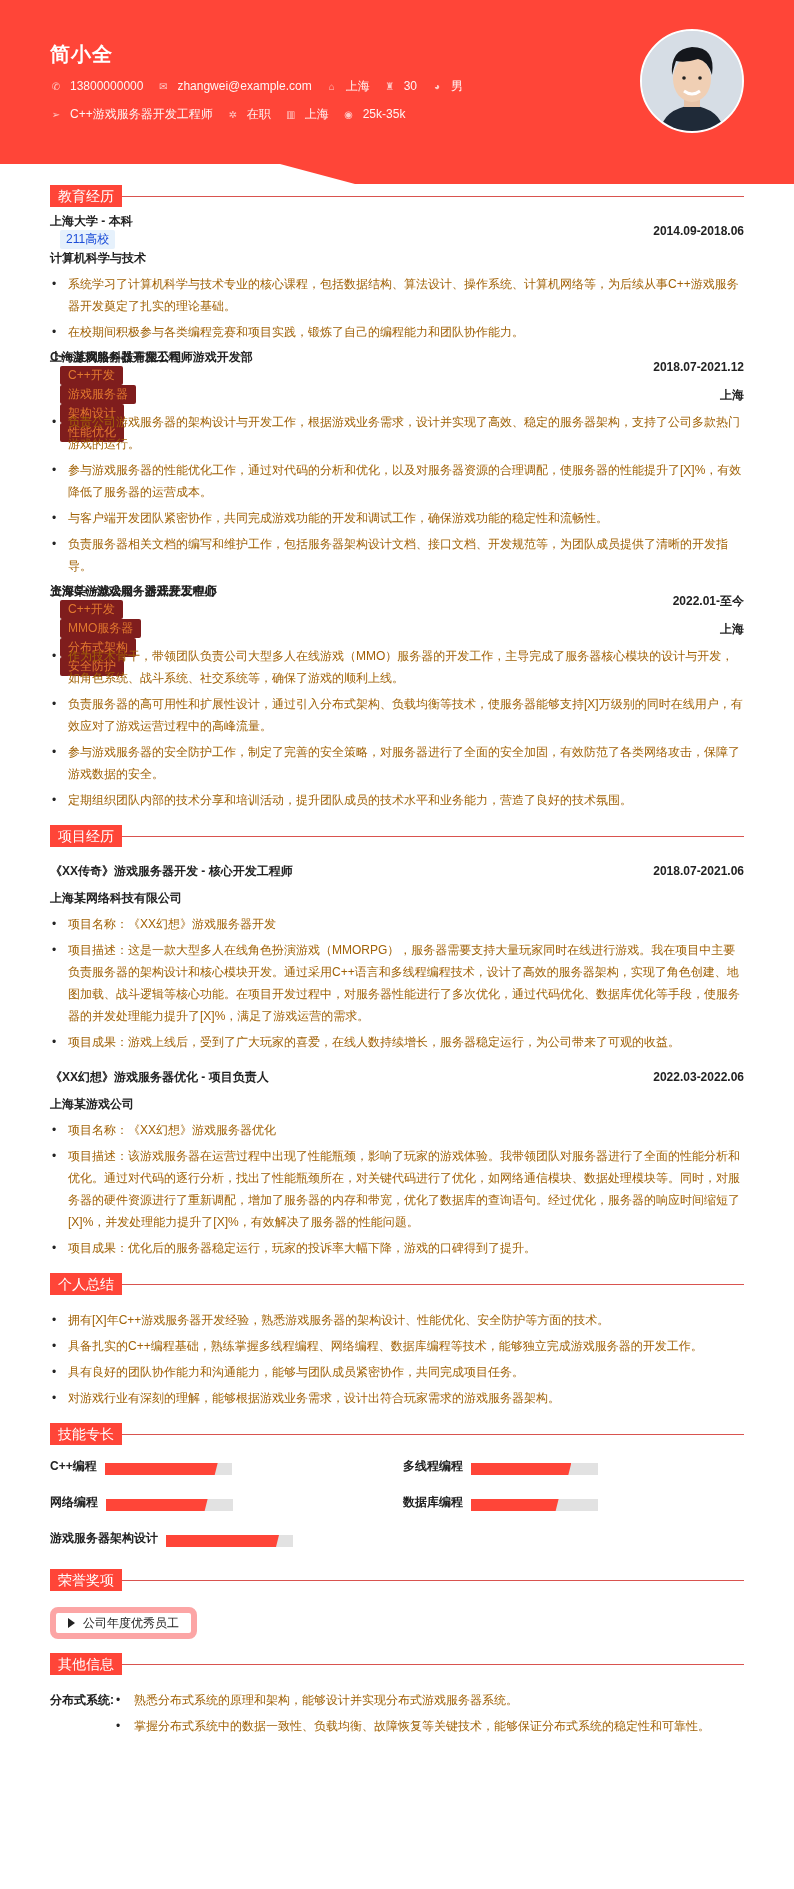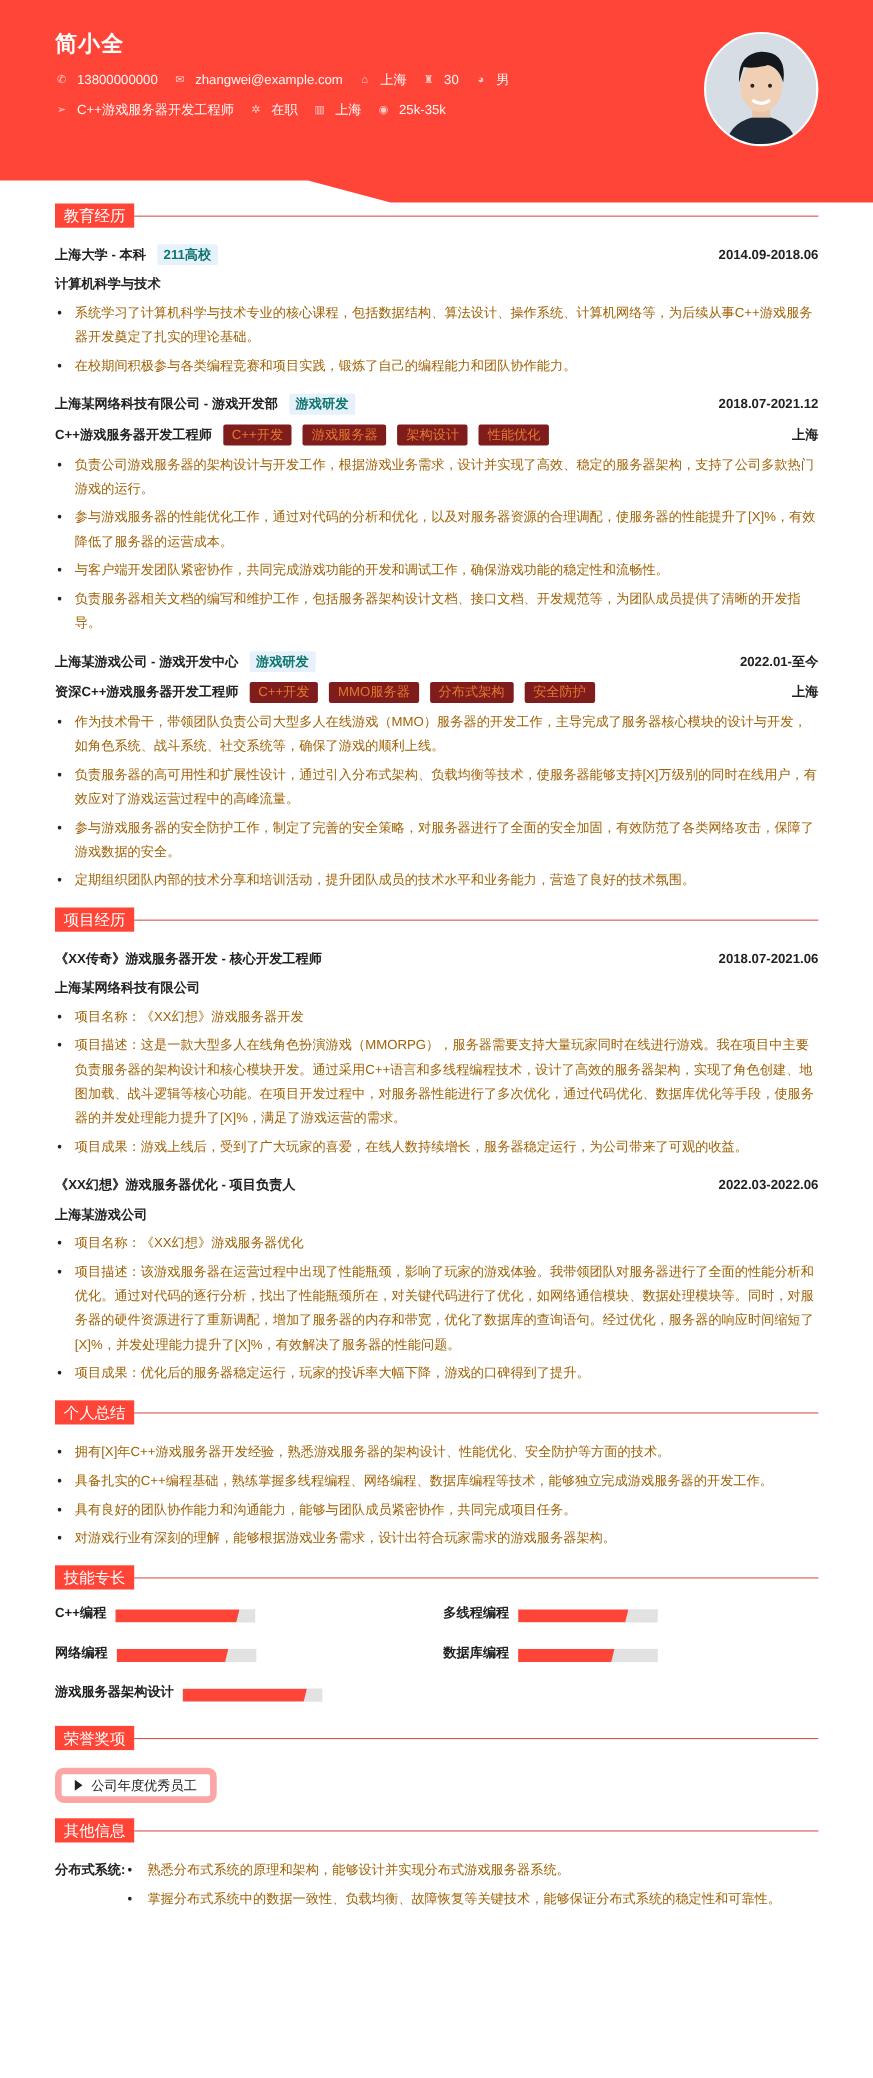--- a/index.html
+++ b/index.html
@@ -1,36 +1,36 @@
 <!DOCTYPE html>
 <html><head>
 <meta charset="utf-8">
 <style>
   * { box-sizing: border-box; margin: 0; padding: 0; }
   html, body { width: 794px; background: #ffffff; }
   body { font-family: "Liberation Sans", "DejaVu Sans", sans-serif; color: #222; font-size: 12px; position: relative; }
   .header { position: relative; height: 185px; }
   .header-bg { position: absolute; left: 0; top: 0; width: 794px; height: 185px; }
-  .header-content { position: absolute; left: 50px; top: 26px; color: #fff; }
+  .header-content { position: absolute; left: 50px; top: 40px; color: #fff; }
   .name { font-size: 20px; font-weight: bold; letter-spacing: 1px; height: 28px; line-height: 28px; }
   .info-row { display: flex; align-items: center; margin-top: 10px; font-size: 12px; height: 16px; color: #fff; }
   .info-row + .info-row { margin-top: 12px; }
   .info-item { display: flex; align-items: center; margin-right: 14px; opacity: 0.95; }
   .info-item .ic { width: 12px; height: 12px; margin-right: 8px; display: inline-flex; align-items: center; justify-content: center; font-size: 10px; color: rgba(255,255,255,0.75); }
   .avatar { position: absolute; left: 640px; top: 29px; width: 104px; height: 104px; border-radius: 50%; border: 2px solid #fff; background: #d4dbe3; overflow: hidden; }
   .main { padding: 0 50px 0 50px; position: relative; }
   .section-title { display: flex; align-items: center; margin-top: 14px; height: 22px; text-align: center; }
   .section-title .label { background: #ff4538; color: #fff; font-size: 14px; padding: 0 8px; height: 22px; line-height: 22px; font-weight: normal; }
   .section-title .line { flex: 1; height: 1px; background: #d9534f; margin-left: 0; width: 618px; }
   .main > .section-title:first-child { margin-top: 0; }
   .entry { margin-top: 14px; }
   .entry-head { display: flex; justify-content: space-between; align-items: center; height: 20px; }
-  .entry-head .left { display: flex; align-items: center; font-weight: bold; font-size: 12px; }
+  .entry-head .left { display: flex; align-items: flex-start; font-weight: bold; font-size: 12px; flex-direction: column; }
   .entry-head .right { font-weight: bold; font-size: 12px; }
-  .tag-blue { background: #e6f1fc; color: #0f766e; font-weight: bold; font-size: 12px; padding: 1px 6px; margin-left: 10px; border-radius: 2px; }
+  .tag-blue { background: #e6f1fc; color: #1d4ed8; font-weight: normal; font-size: 12px; padding: 1px 6px; margin-left: 10px; border-radius: 2px; }
   .tag-orange { background: #7f1d1d; color: #e3792f; font-weight: normal; font-size: 12px; padding: 1px 8px; margin-left: 10px; border-radius: 2px; }
   .sub { font-weight: bold; font-size: 12px; margin-top: 8px; height: 18px; line-height: 18px; }
   ul.bullets { list-style: none; margin-top: 6px; }
   ul.bullets li { position: relative; padding-left: 18px; line-height: 22px; font-size: 12px; color: #a16207; margin-bottom: 4px; }
   ul.bullets li::before { content: "•"; position: absolute; left: 2px; top: 0; color: #222; }
   .skills { display: grid; grid-template-columns: 353px 353px; row-gap: 20px; margin-top: 14px; }
   .skill { display: flex; align-items: flex-end; height: 16px; }
   .skill .sname { font-weight: bold; font-size: 12px; margin-right: 8px; white-space: nowrap; }
   .skill .bar { width: 127px; height: 12px; background: #e2e2e2; position: relative; }
   .skill .fill { position: absolute; left: 0; top: 0; height: 12px; background: #ff4538; clip-path: polygon(0 0, 100% 0, calc(100% - 3px) 100%, 0 100%); }

